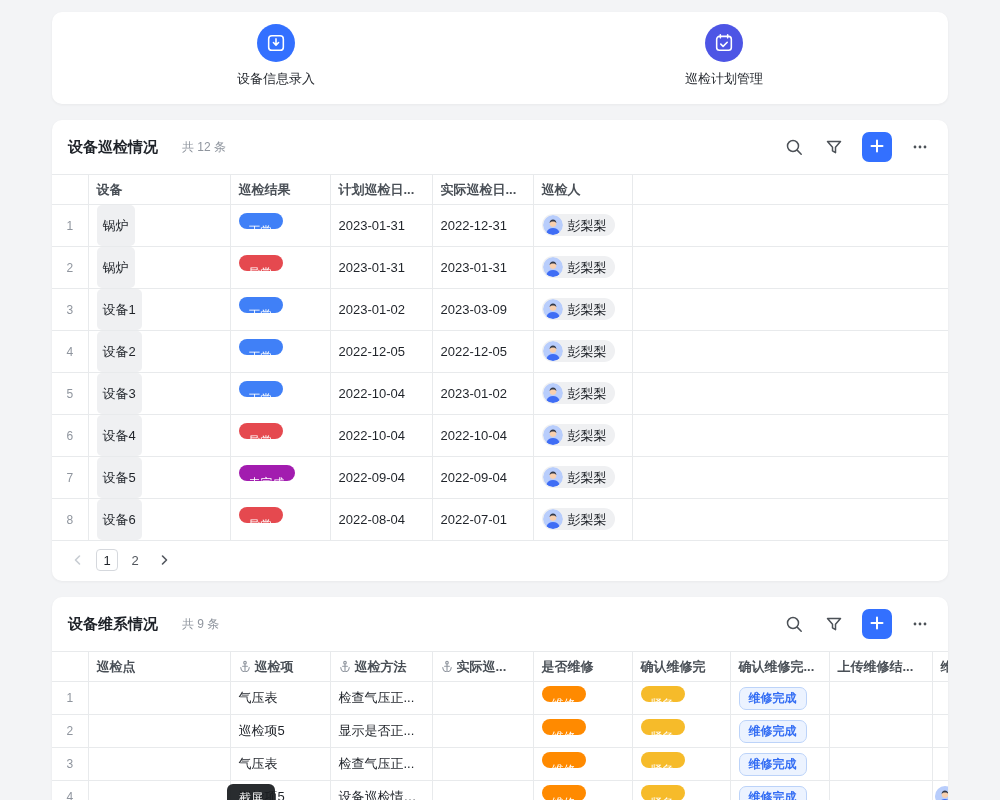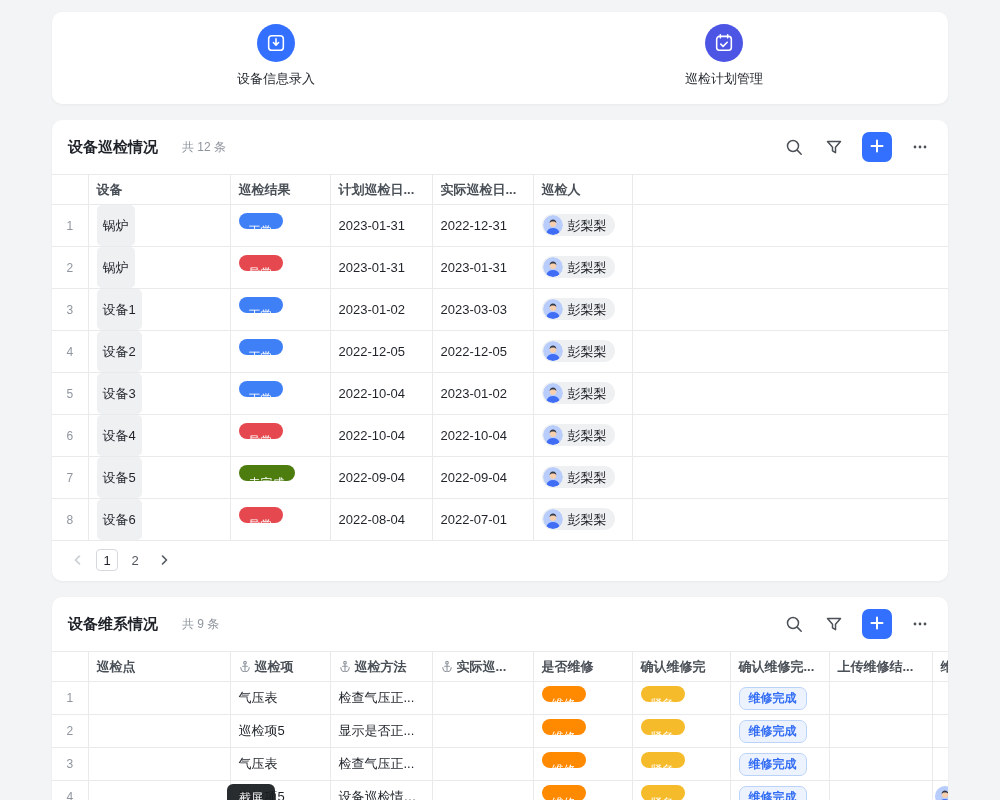--- a/index.html
+++ b/index.html
@@ -187,21 +187,21 @@
                 </span>
                 <span class="person-name">彭梨梨</span>
               </span></td>
             <td class="filler"></td>
           </tr>
           <tr>
             <td class="num">3</td>
             <td><span class="chip">设备1</span></td>
             <td><span class="pill" style="background: rgb(64, 128, 247);">正常</span></td>
             <td>2023-01-02</td>
-            <td>2023-03-03</td>
+            <td>2023-03-09</td>
             <td><span class="person">
                 <span class="avatar">
                   <svg width="20" height="20" viewBox="0 0 20 20">
                     <circle cx="10" cy="10" r="10" fill="#b8cdfc"></circle>
                     <circle cx="10" cy="8.6" r="3.3" fill="#f8cfae"></circle>
                     <path d="M6.6 8.2c0-2 1.5-3.7 3.4-3.7s3.4 1.7 3.4 3.7c-.6-1.1-1.5-1.7-3.4-1.7s-2.8.6-3.4 1.7z" fill="#333a49"></path>
                     <path d="M3.4 17.4a7.2 7.2 0 0 1 13.2 0A9.97 9.97 0 0 1 10 20a9.97 9.97 0 0 1-6.6-2.6z" fill="#3f6df5"></path>
                   </svg>
                 </span>
                 <span class="person-name">彭梨梨</span>
@@ -261,21 +261,21 @@
                     <path d="M3.4 17.4a7.2 7.2 0 0 1 13.2 0A9.97 9.97 0 0 1 10 20a9.97 9.97 0 0 1-6.6-2.6z" fill="#3f6df5"></path>
                   </svg>
                 </span>
                 <span class="person-name">彭梨梨</span>
               </span></td>
             <td class="filler"></td>
           </tr>
           <tr>
             <td class="num">7</td>
             <td><span class="chip">设备5</span></td>
-            <td><span class="pill" style="background: #4d7c0f;">未完成</span></td>
+            <td><span class="pill" style="background: #a21caf;">未完成</span></td>
             <td>2022-09-04</td>
             <td>2022-09-04</td>
             <td><span class="person">
                 <span class="avatar">
                   <svg width="20" height="20" viewBox="0 0 20 20">
                     <circle cx="10" cy="10" r="10" fill="#b8cdfc"></circle>
                     <circle cx="10" cy="8.6" r="3.3" fill="#f8cfae"></circle>
                     <path d="M6.6 8.2c0-2 1.5-3.7 3.4-3.7s3.4 1.7 3.4 3.7c-.6-1.1-1.5-1.7-3.4-1.7s-2.8.6-3.4 1.7z" fill="#333a49"></path>
                     <path d="M3.4 17.4a7.2 7.2 0 0 1 13.2 0A9.97 9.97 0 0 1 10 20a9.97 9.97 0 0 1-6.6-2.6z" fill="#3f6df5"></path>
                   </svg>

